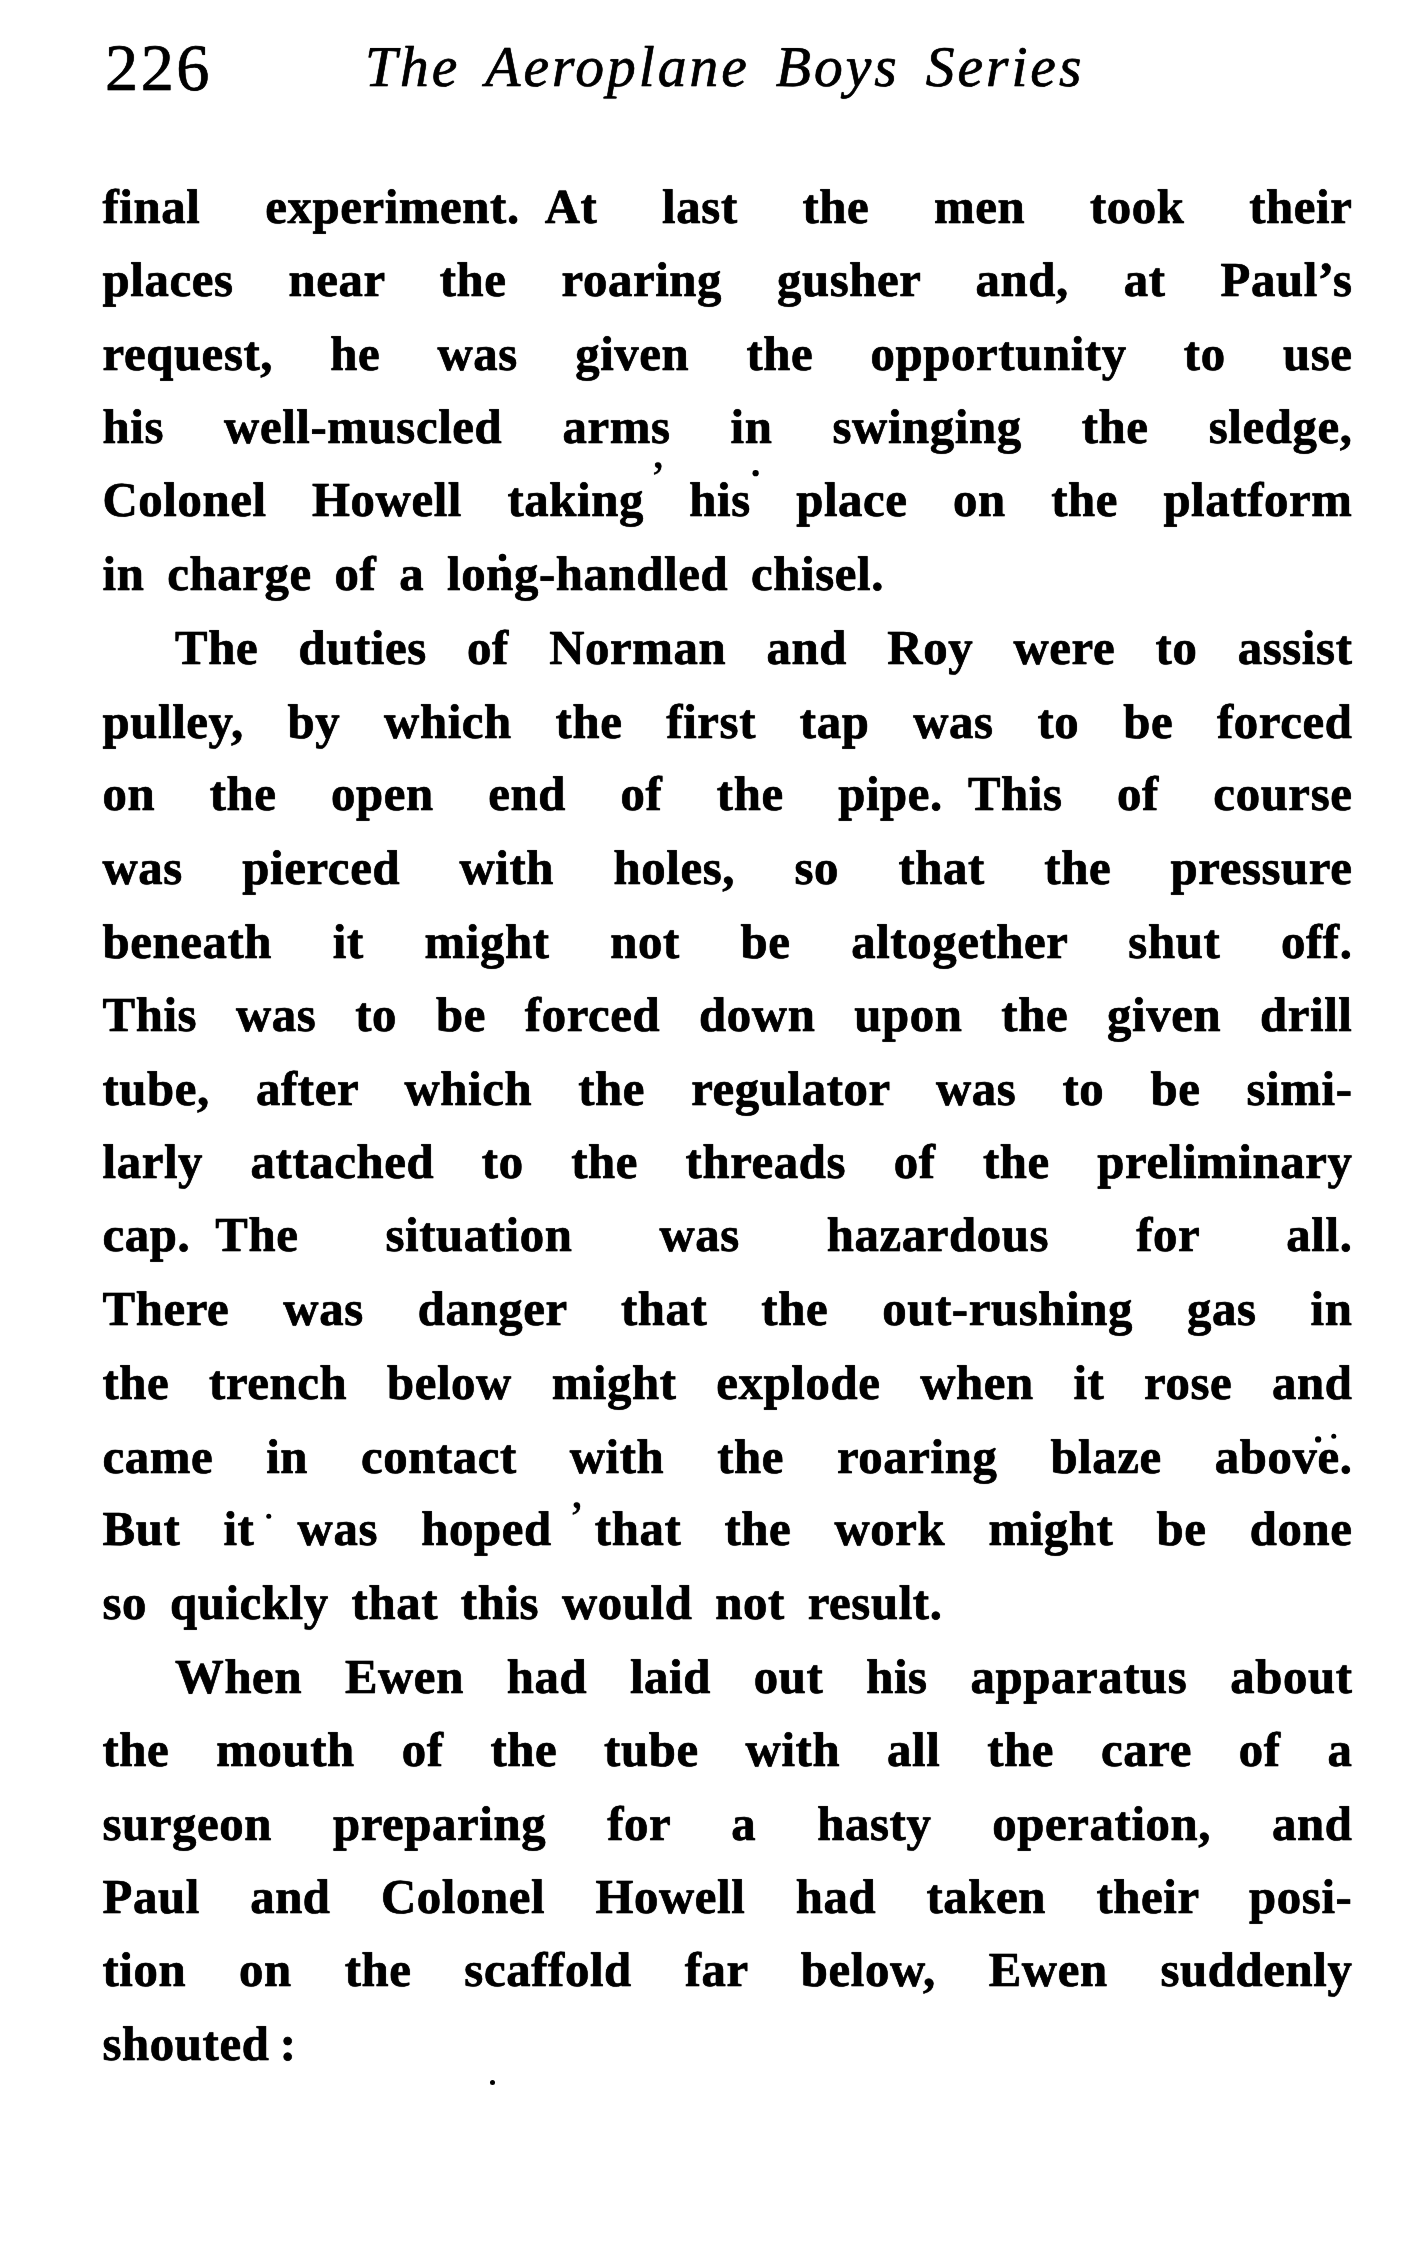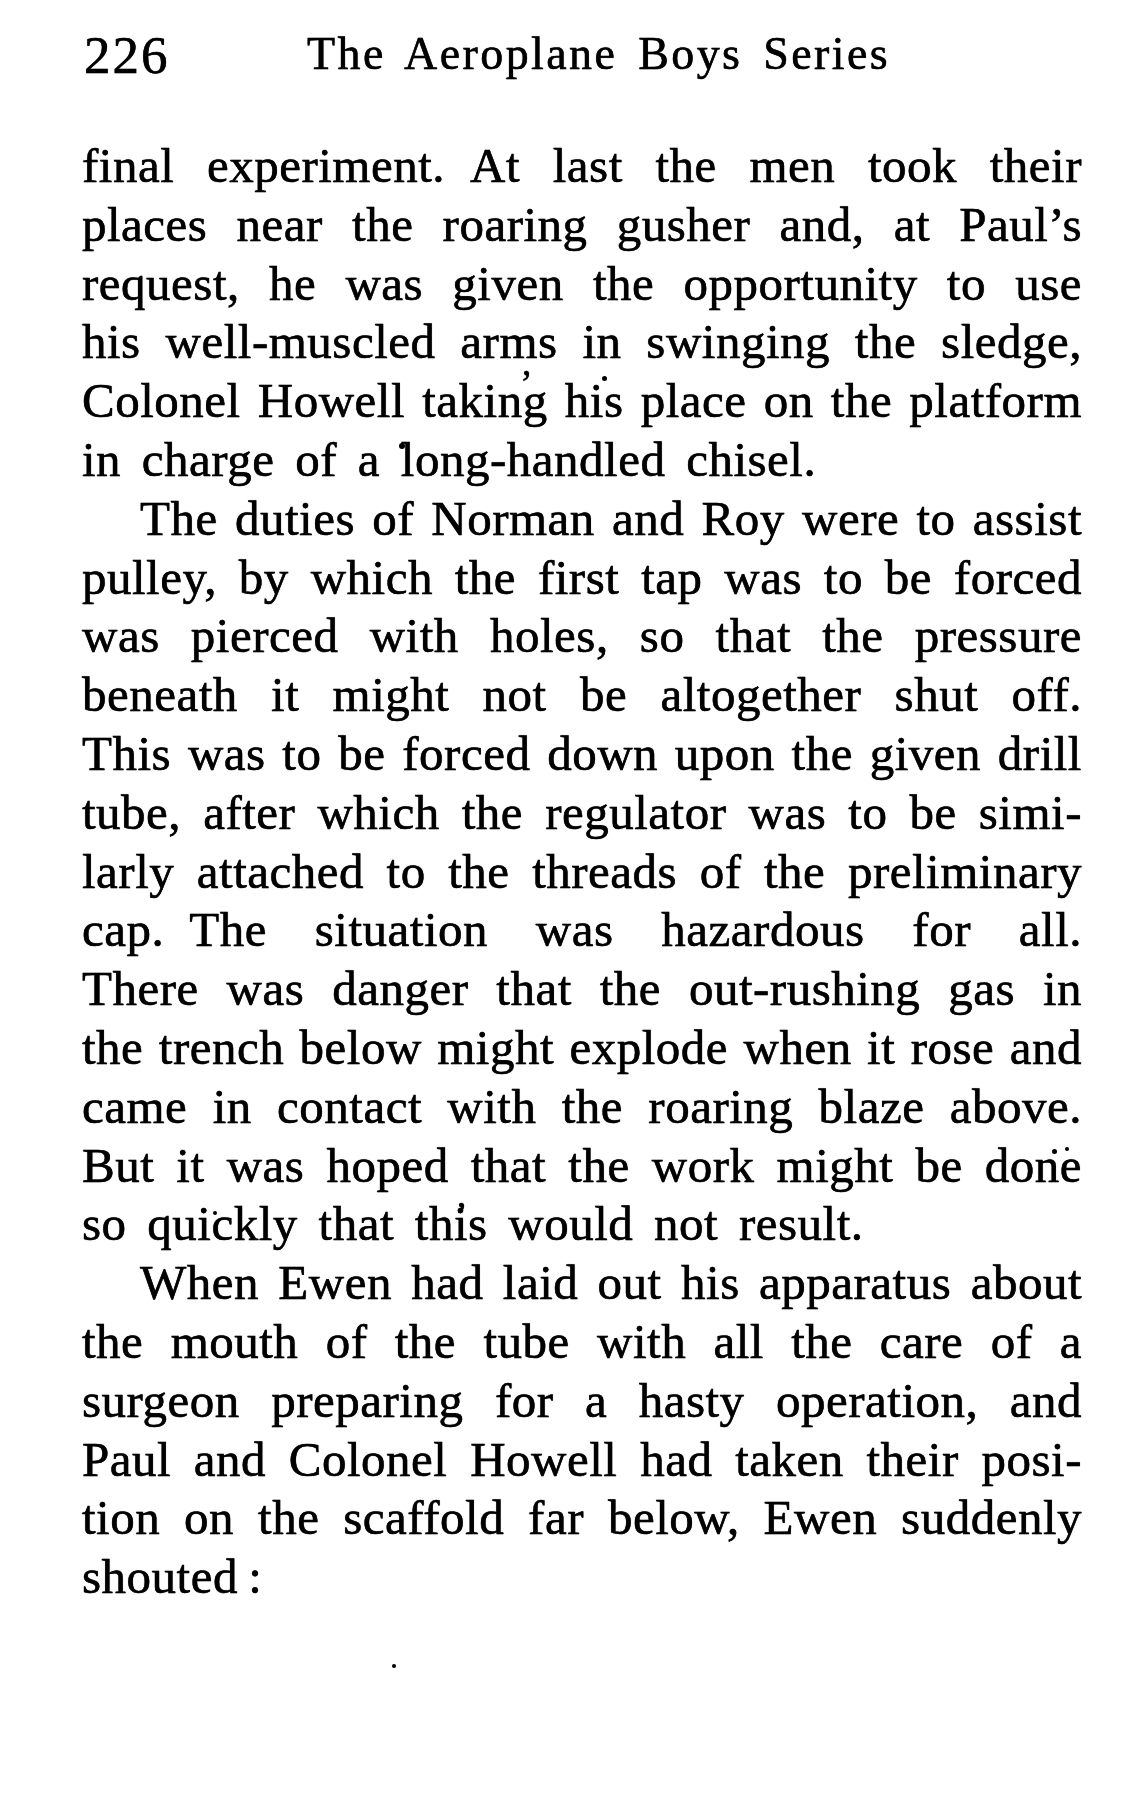--- a/index.html
+++ b/index.html
@@ -26,34 +26,35 @@
     font-size: 53px;
     line-height: 59px;
     letter-spacing: 2px;
   }
   .running-title {
     position: absolute;
     left: 292px;
     top: 24px;
     font-size: 46px;
     line-height: 59px;
+    font-style: italic;
     letter-spacing: 2.4px;
     word-spacing: 7px;
     white-space: nowrap;
-    margin-left: 15px;
   }
   
   .body-text {
     position: absolute;
     left: 82px;
     top: 137px;
     width: 1000px;
-    font-size: 49px;
+    font-size: 39px;
     line-height: 58.8px;
     letter-spacing: 0.5px;
+    font-weight: bold;
   }
   .line {
     text-align: justify;
     text-align-last: justify;
     text-justify: inter-word;
     height: 58.8px;
     overflow: visible;
   }
   .line.indent { text-indent: 58px; }
   .line.ragged {
@@ -93,20 +94,21 @@
 
   <div class="body-text">
     <div class="line">final experiment. At last the men took their</div>
     <div class="line">places near the roaring gusher and, at Paul’s</div>
     <div class="line">request, he was given the opportunity to use</div>
     <div class="line">his well-muscled arms in swinging the sledge,</div>
     <div class="line">Colonel Howell taking his place on the platform</div>
     <div class="line ragged">in charge of a long-handled chisel.</div>
     <div class="line indent">The duties of Norman and Roy were to assist</div>
     <div class="line">pulley, by which the first tap was to be forced</div>
+    <div class="line">on the open end of the pipe. This of course</div>
     <div class="line">was pierced with holes, so that the pressure</div>
     <div class="line">beneath it might not be altogether shut off.</div>
     <div class="line">This was to be forced down upon the given drill</div>
     <div class="line">tube, after which the regulator was to be simi-</div>
     <div class="line">larly attached to the threads of the preliminary</div>
     <div class="line">cap. The situation was hazardous for all.</div>
     <div class="line">There was danger that the out-rushing gas in</div>
     <div class="line">the trench below might explode when it rose and</div>
     <div class="line">came in contact with the roaring blaze above.</div>
     <div class="line">But it was hoped that the work might be done</div>

